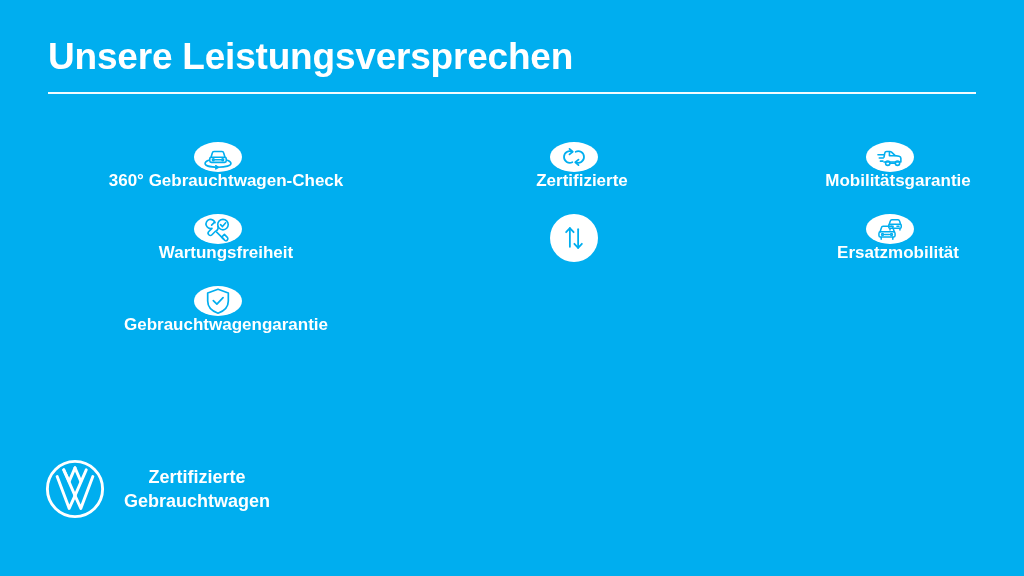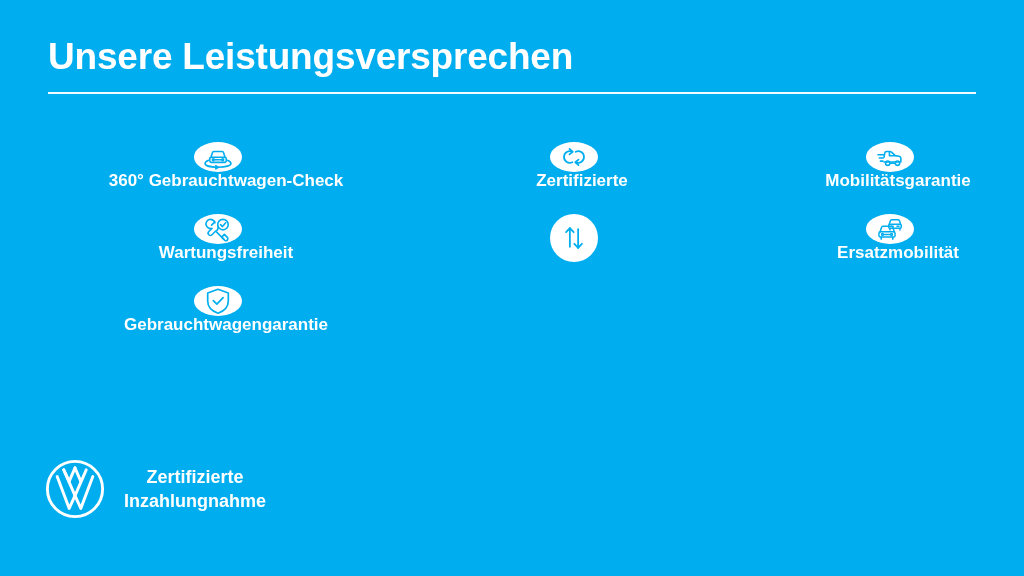--- a/index.html
+++ b/index.html
@@ -240,17 +240,17 @@
         <circle cx="32" cy="32" r="28.5"></circle>
         <path d="M32 10.2 L26 24.2 L20.4 12.2"></path>
         <path d="M20.4 12.2 L32 38.8 L43.6 12.2"></path>
         <path d="M38 24.2 L32 10.2"></path>
         <path d="M13.6 19.2 L26 52 L32 38.8"></path>
         <path d="M32 38.8 L38 52 L50.4 19.2"></path>
       </svg>
     </div>
     <div class="brand-text">
       <span>Zertifizierte</span>
-      <span>Inzahlungnahme</span>
+      <span>Gebrauchtwagen</span>
     </div>
   </div>
 
 </div>
 
 </body></html>

